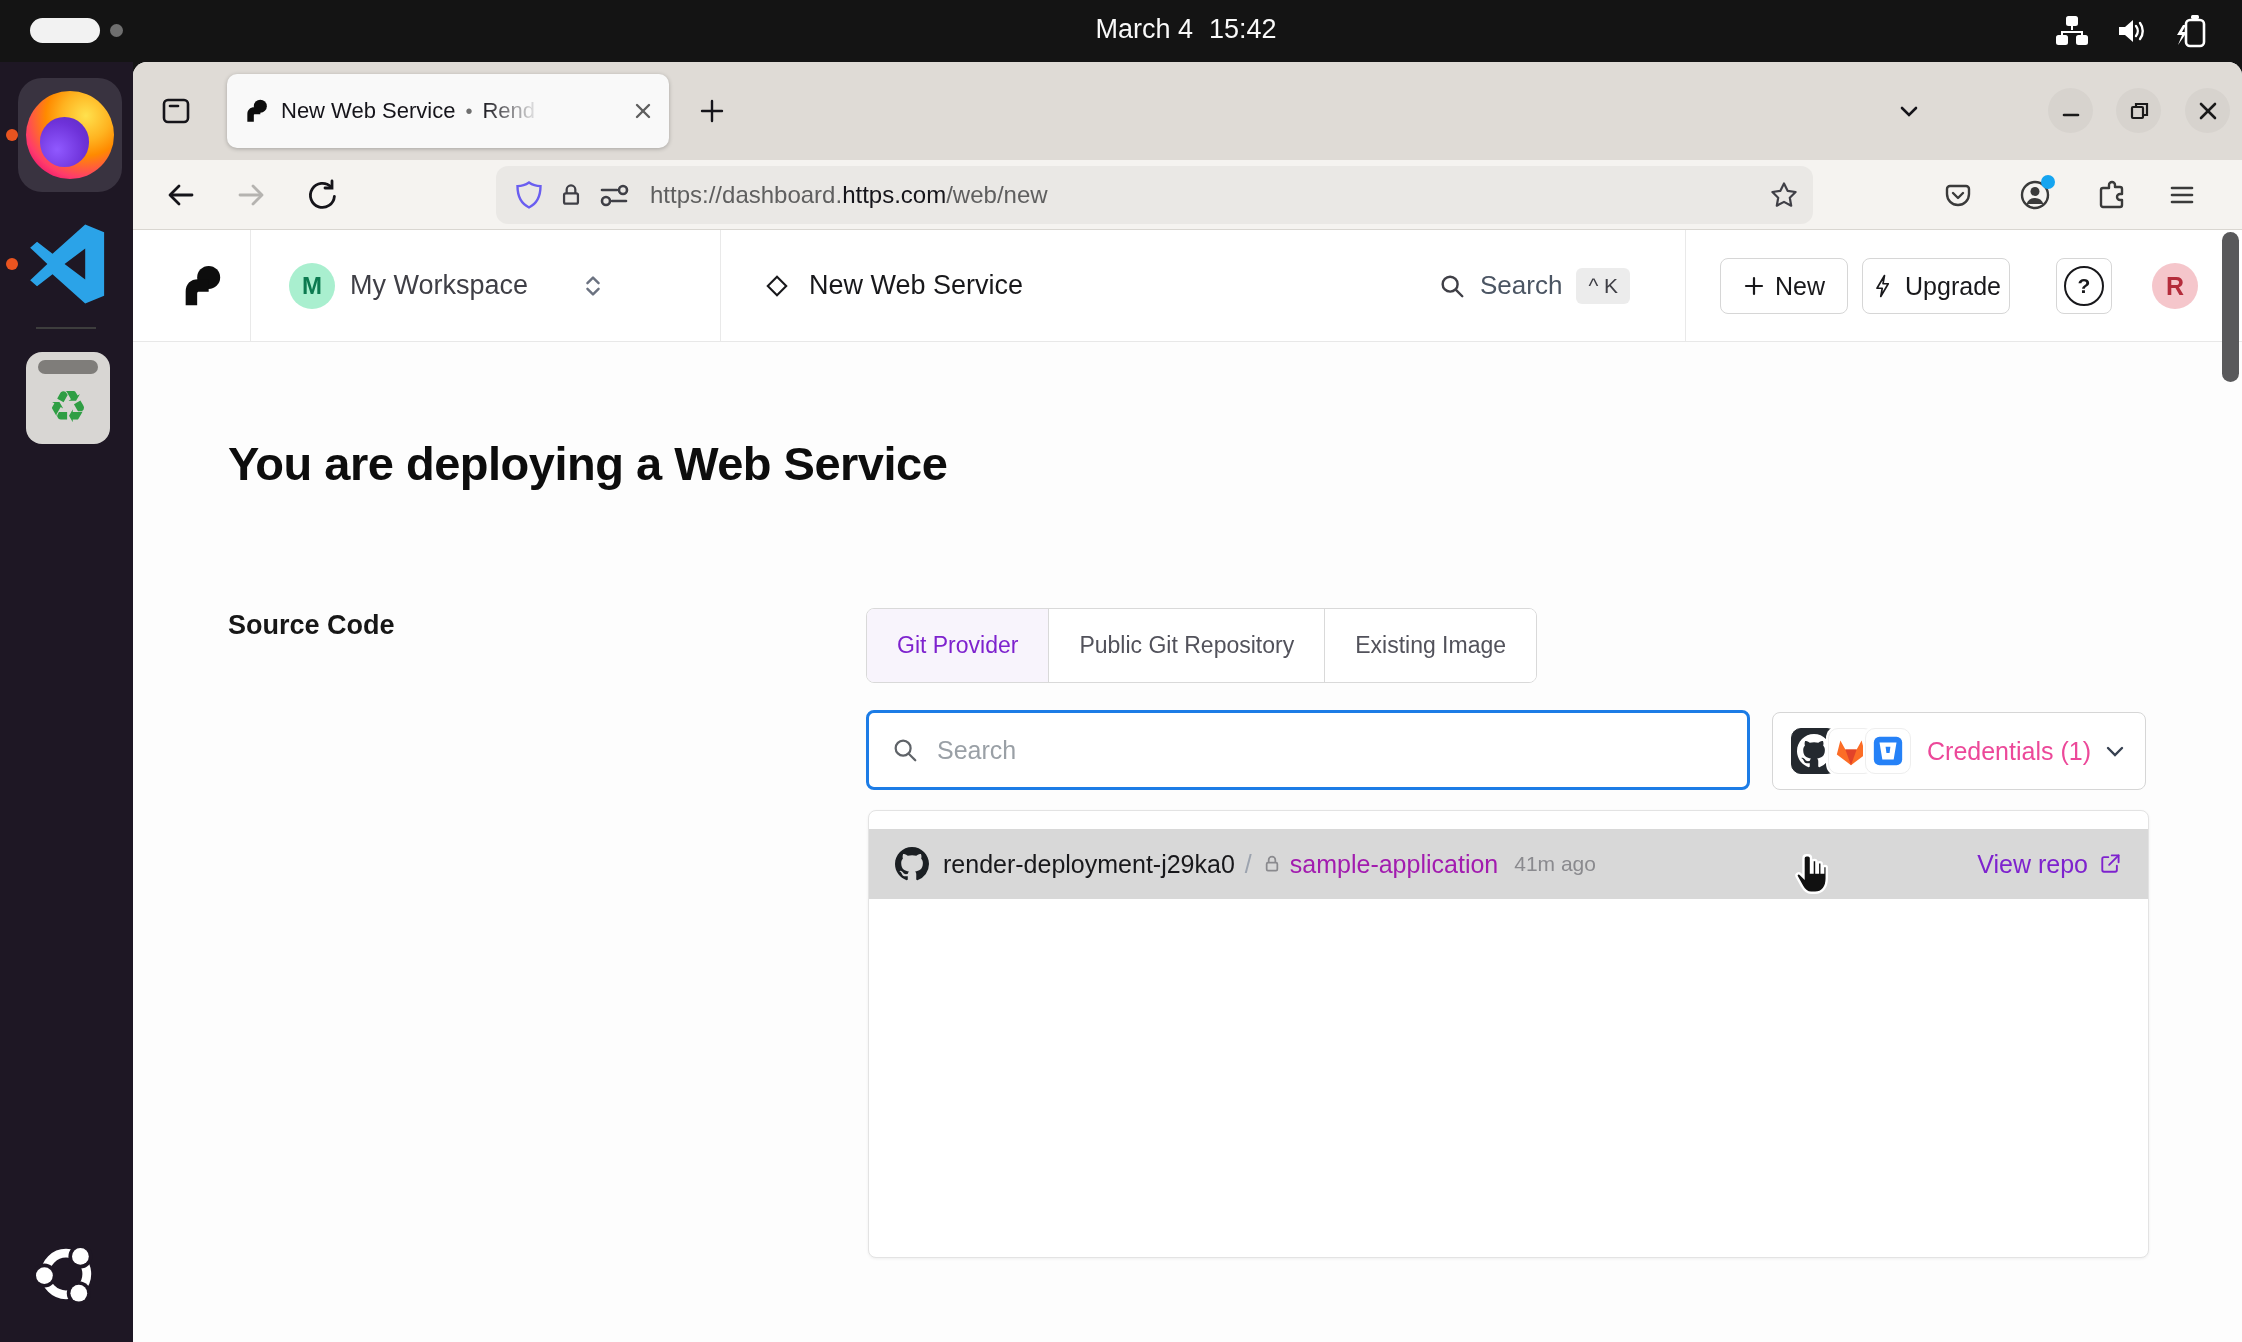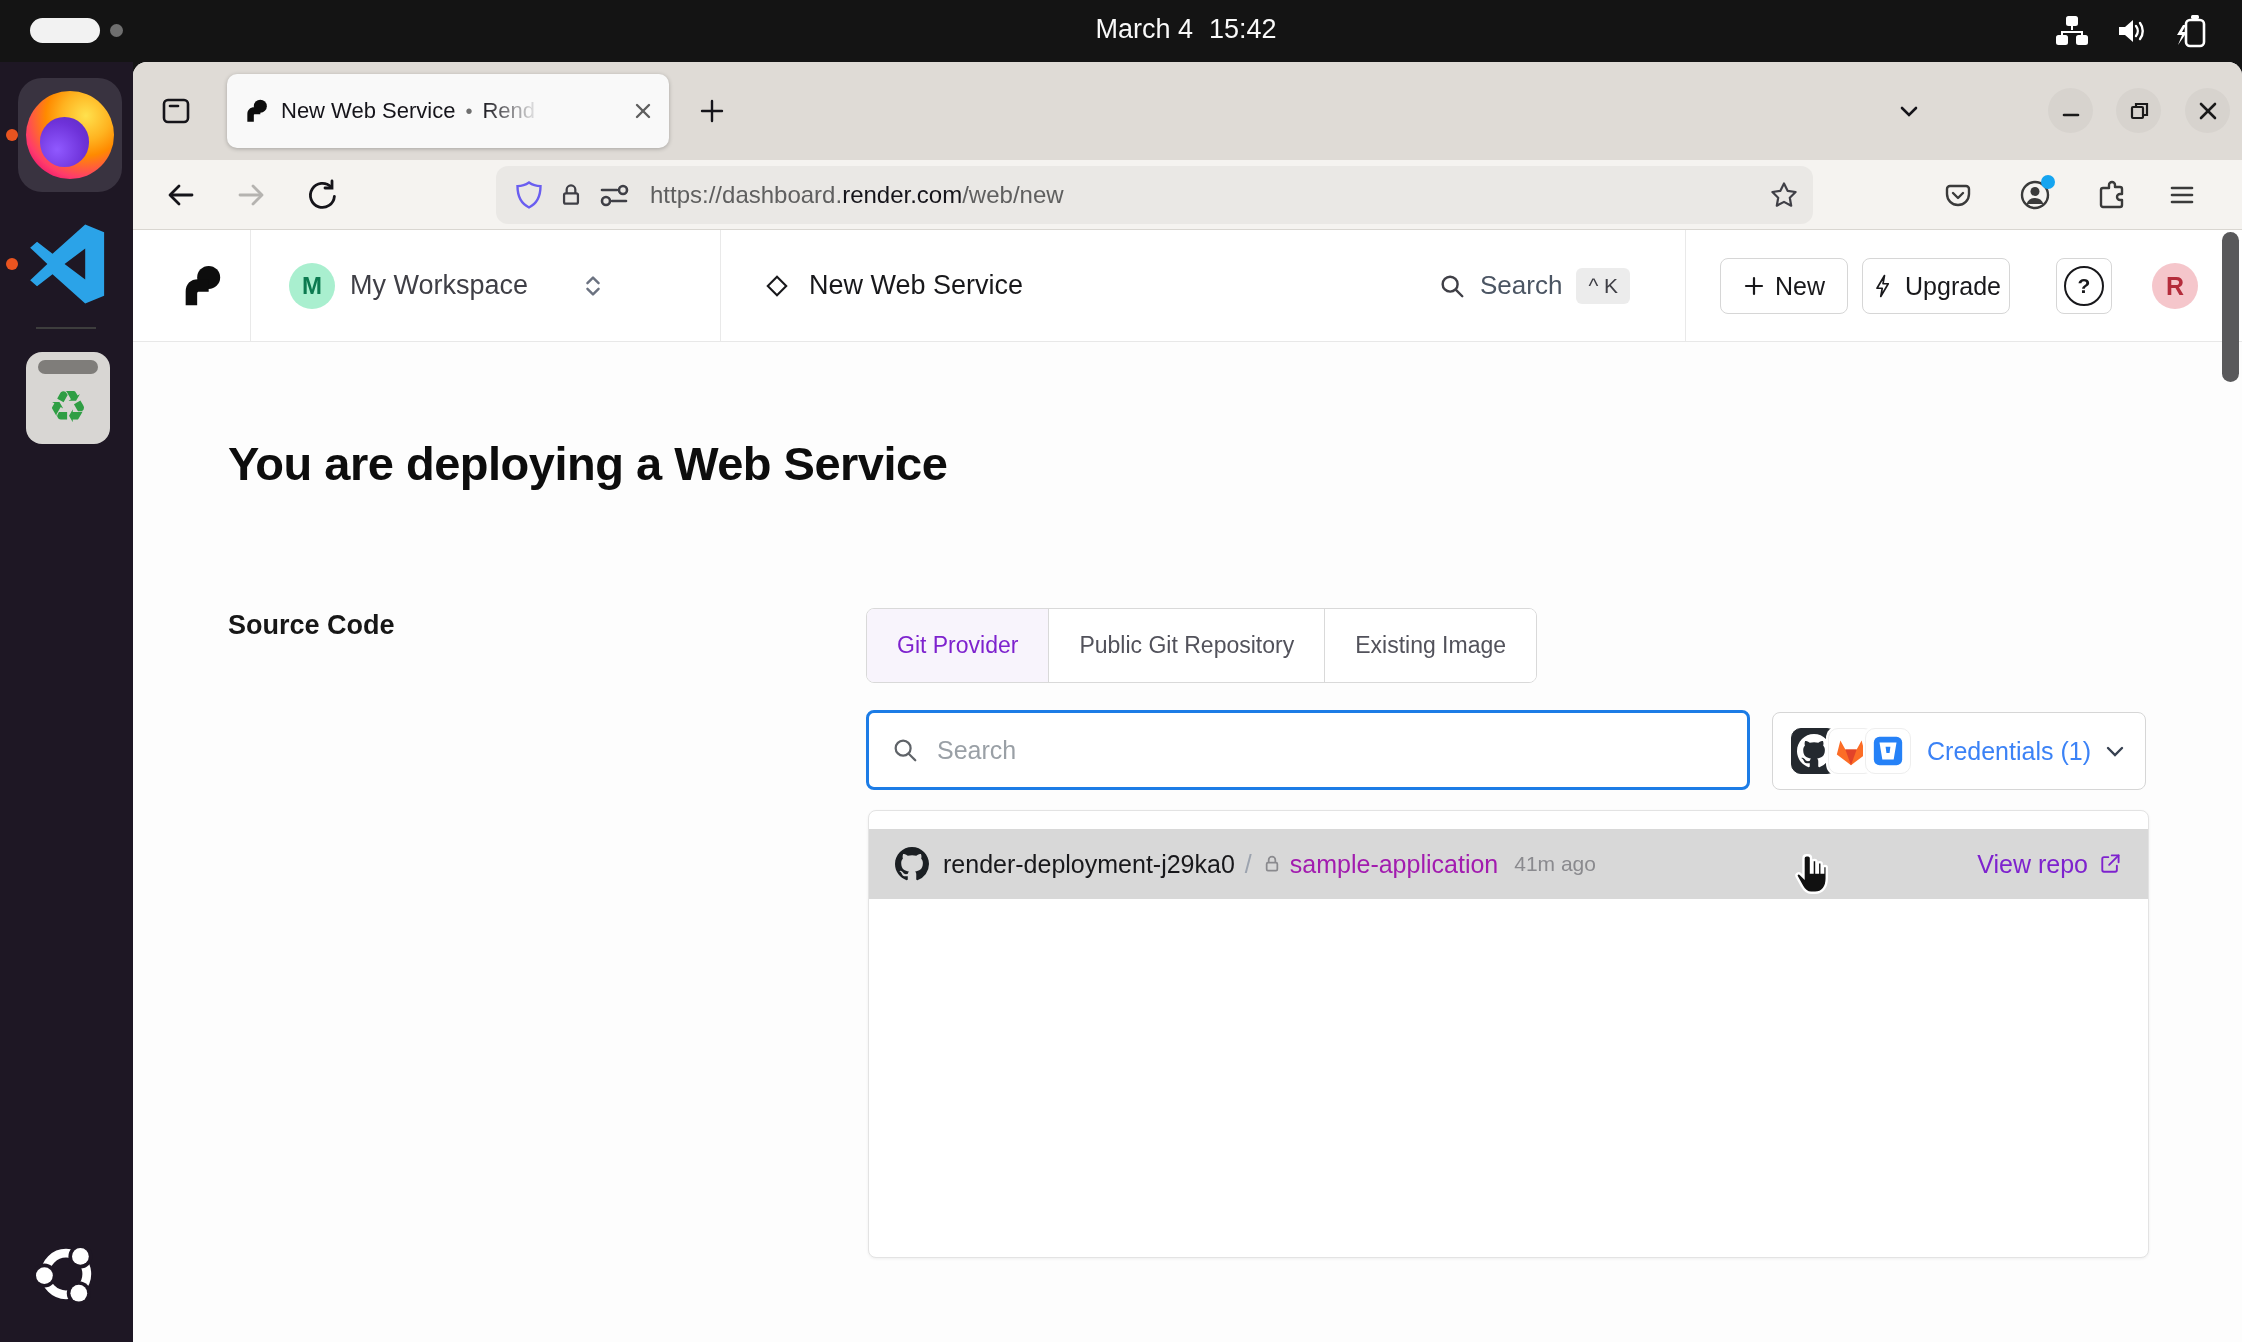--- a/index.html
+++ b/index.html
@@ -94,21 +94,21 @@
       border:3px solid var(--focus-blue);border-radius:8px;background:#fff;display:flex;align-items:center;padding:0 22px;gap:16px;}
   #repo-search input{border:none;outline:none;font-size:25px;color:#111;flex:1;background:transparent;
       font-family:"Liberation Sans",sans-serif;}
   #repo-search input::placeholder{color:#9aa0a6;}
 
   #credentials{left:1639px;top:370px;width:374px;height:78px;position:absolute;box-sizing:border-box;
       border:1px solid #d6d6d6;border-radius:8px;background:#fff;display:flex;align-items:center;padding:0 18px;}
   .cred-tile{width:44px;height:44px;border-radius:10px;background:#fff;border:1px solid #eee;
       display:flex;align-items:center;justify-content:center;box-shadow:0 0 0 2px #fff;}
   .cred-tile + .cred-tile{margin-left:-9px;}
-  #cred-label{margin-left:16px;font-size:25px;color:#3b82f6;}
+  #cred-label{margin-left:16px;font-size:25px;color:#ec4899;}
   #cred-chevron{margin-left:auto;color:#374151;}
 
   #repo-panel{left:735px;top:468px;width:1281px;height:448px;position:absolute;box-sizing:border-box;
       background:#fff;border:1px solid #e3e3e3;border-radius:8px;box-shadow:0 1px 3px rgba(0,0,0,.06);}
   #repo-row{margin-top:18px;height:70px;background:var(--row-hover);display:flex;align-items:center;padding:0 26px;}
   #repo-owner{margin-left:14px;font-size:25px;color:#18181b;}
   #repo-sep{margin:0 10px;font-size:25px;color:#9ca3af;}
   #repo-name{margin-left:8px;font-size:25px;color:#a21caf;}
   #repo-time{margin-left:16px;font-size:21px;color:#8a8a8e;}
   #view-repo{margin-left:auto;display:flex;align-items:center;gap:10px;color:var(--accent-purple);font-size:25px;}
@@ -274,21 +274,21 @@
           </svg>
       </span>
       <span>
         <svg width="32" height="32" viewBox="0 0 32 32" fill="none" stroke="#3f3f46" stroke-width="2.6" stroke-linecap="round">
             <line x1="4" y1="11" x2="19" y2="11"></line>
             <circle cx="25" cy="11" r="4"></circle>
             <circle cx="8" cy="22" r="4"></circle>
             <line x1="14" y1="22" x2="28" y2="22"></line>
           </svg>
       </span>
-      <span id="url-text"><span class="url-dim">https://dashboard.</span><span class="url-domain">render.com</span><span class="url-dim">/web/new</span></span>
+      <span id="url-text"><span class="url-dim">https://dashboard.</span><span class="url-domain">https.com</span><span class="url-dim">/web/new</span></span>
       <span id="bookmark-star">
         <svg width="30" height="30" viewBox="0 0 30 30" fill="none" stroke="#3f3f46" stroke-width="2.2" stroke-linejoin="round">
             <path d="M15 3.5l3.6 7.3 8 1.2-5.8 5.7 1.4 8-7.2-3.8-7.2 3.8 1.4-8-5.8-5.7 8-1.2z"></path>
           </svg>
       </span>
     </div>
     <div class="nav-icon" style="left:1803px;color:#3a3a3a">
       <svg width="30" height="30" viewBox="0 0 30 30" fill="none" stroke="currentColor" stroke-width="2.4" stroke-linejoin="round">
           <path d="M4 9a3 3 0 0 1 3-3h16a3 3 0 0 1 3 3v5a11 11 0 0 1-22 0z"></path>
           <polyline points="10 13 15 18 20 13" stroke-linecap="round"></polyline>

